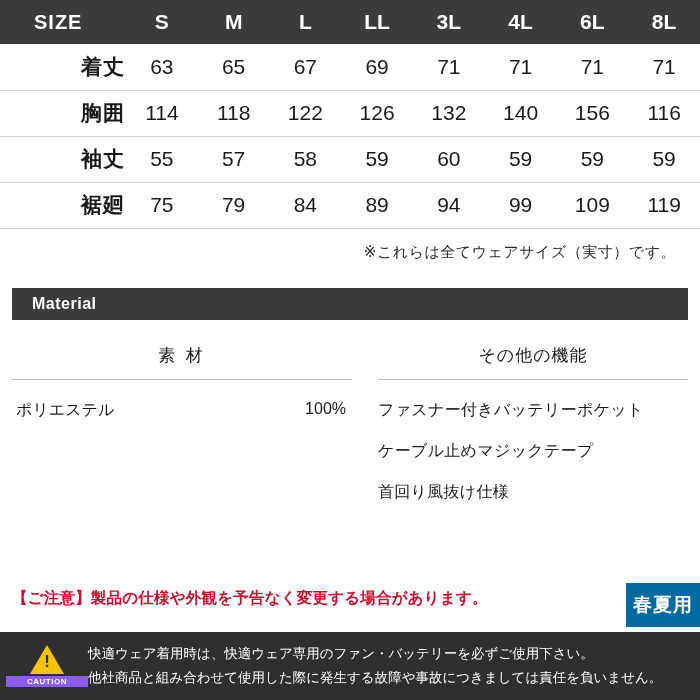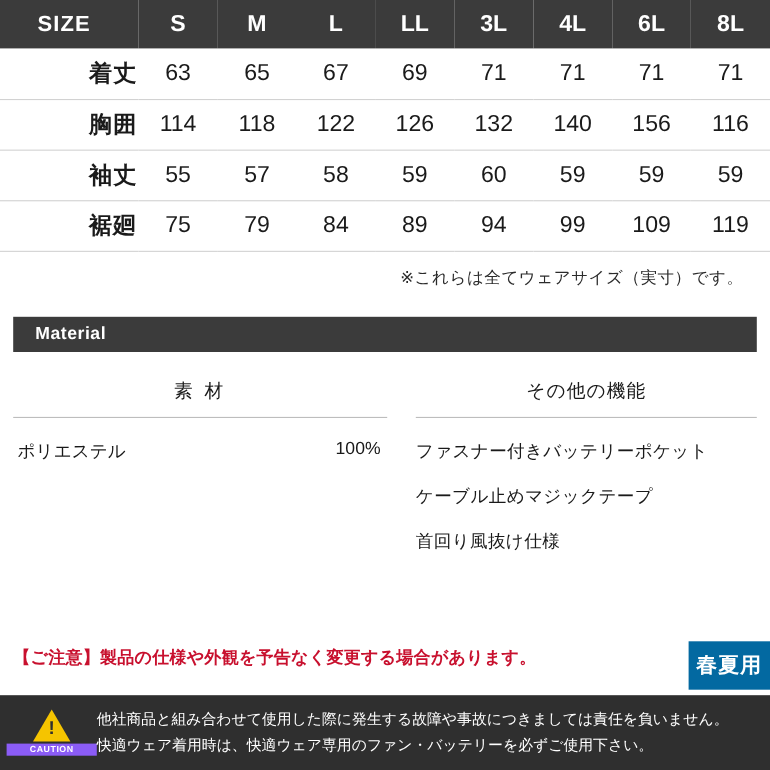--- a/index.html
+++ b/index.html
@@ -279,18 +279,18 @@
   <div class="season-badge">春夏用</div>
 
   <div class="caution-box">
     <div class="caution-mark">
       <div class="tri">
         <div class="bang">!</div>
       </div>
       <div class="caution-word">CAUTION</div>
     </div>
     <div class="caution-text">
+      <div>快適ウェア着用時は、快適ウェア専用のファン・バッテリーを必ずご使用下さい。</div>
       <div>他社商品と組み合わせて使用した際に発生する故障や事故につきましては責任を負いません。</div>
-      <div>快適ウェア着用時は、快適ウェア専用のファン・バッテリーを必ずご使用下さい。</div>
     </div>
   </div>
 
 </div>
 
 </body></html>

